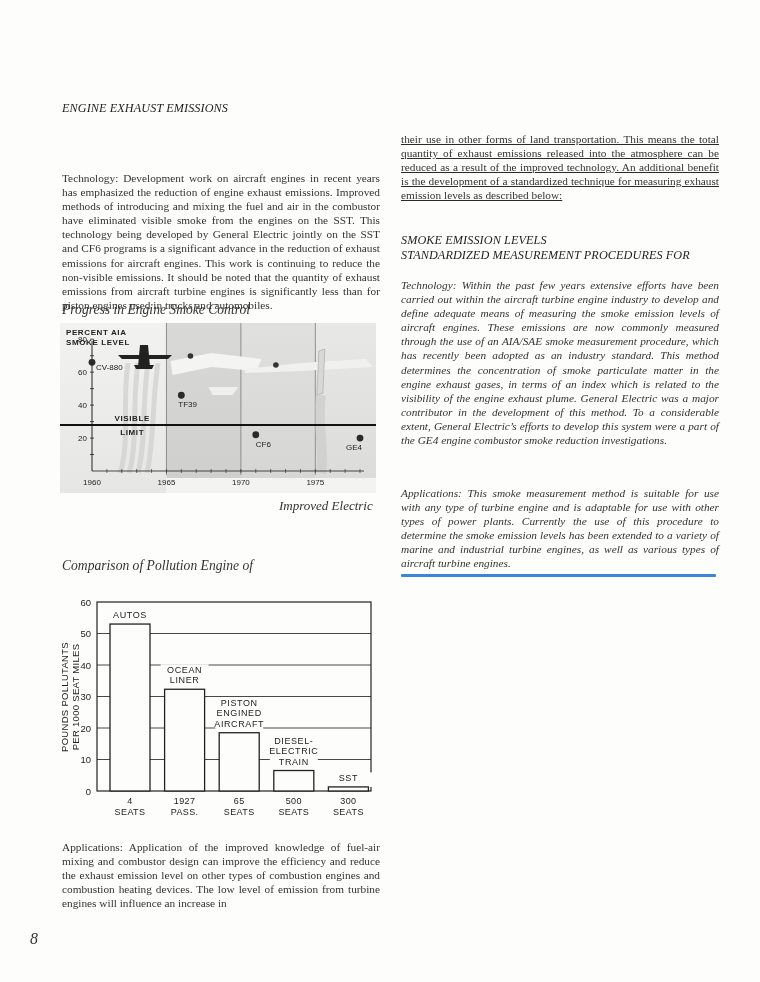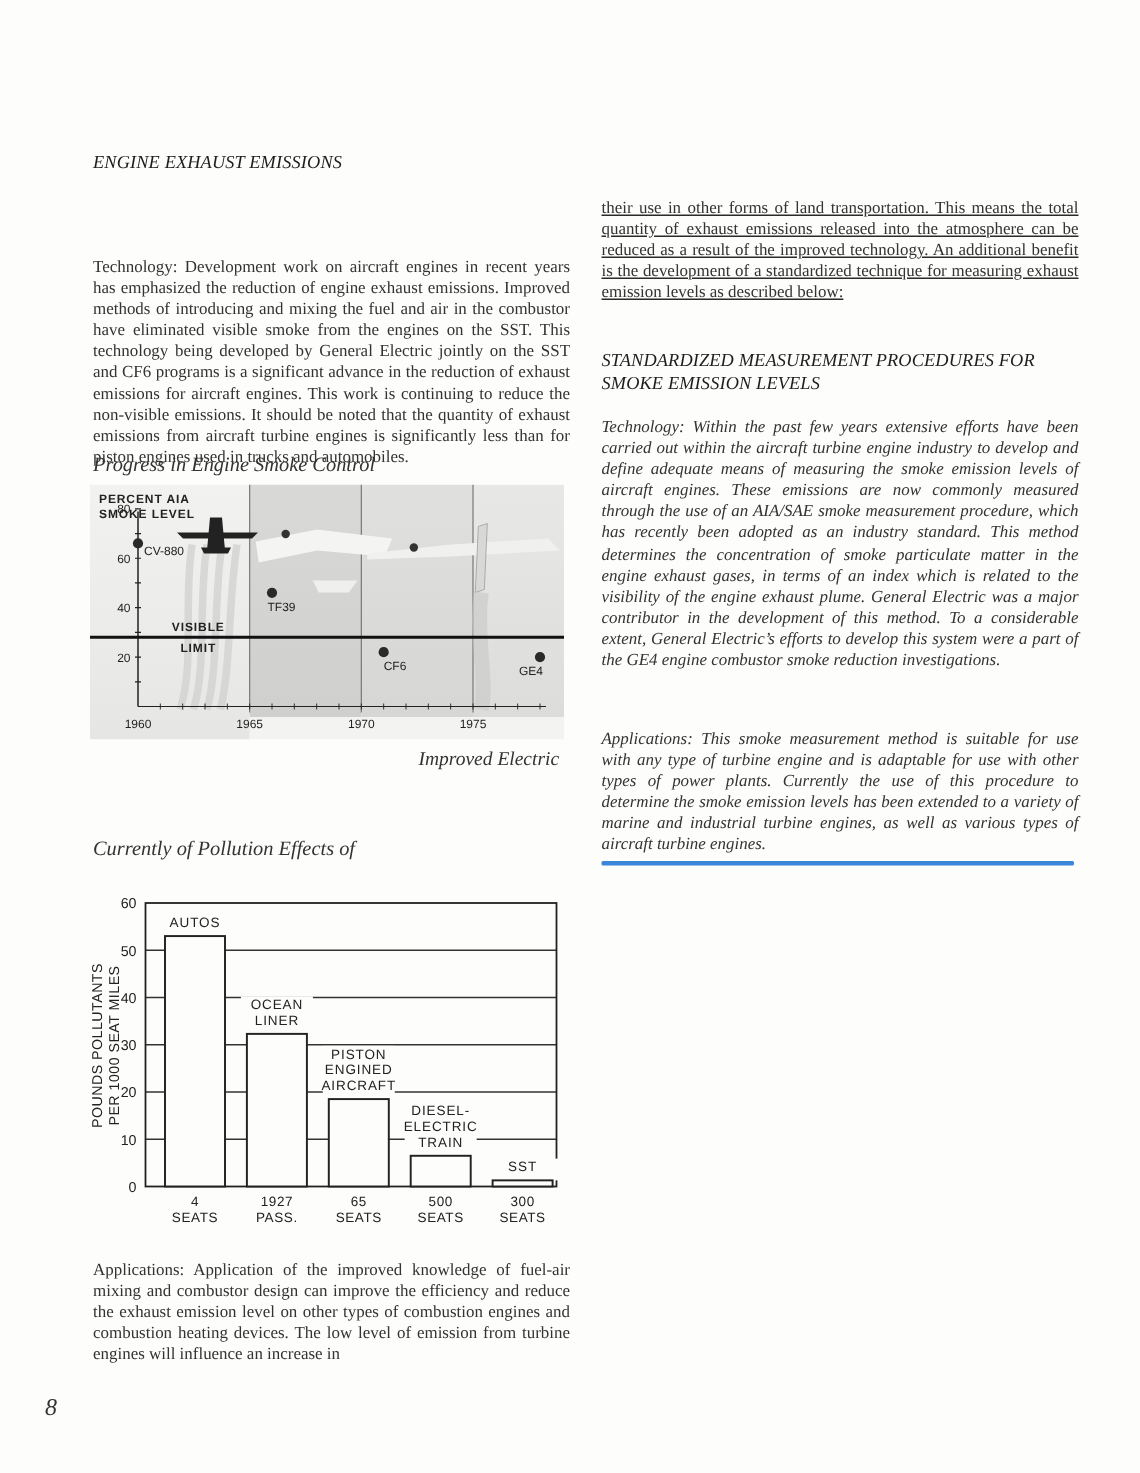--- a/index.html
+++ b/index.html
@@ -128,21 +128,21 @@
       <circle cx="195.7777777777778" cy="111.76470588235293" r="3.4" fill="#2a2a2a"></circle>
       <text x="195.7777777777778" y="123.76470588235293" font-size="8" fill="#222" text-anchor="start">CF6</text>
       <circle cx="300" cy="115.05882352941177" r="3.4" fill="#2a2a2a"></circle>
       <text x="294" y="127.05882352941177" font-size="8" fill="#222" text-anchor="middle">GE4</text>
     </g>
 </svg>
 
 <div class="credit" style="left:279px;top:498px;">Improved Electric</div>
 
 <div class="caption" style="left:62px;top:557px;">
-  <div>Currently of Pollution Effects of</div>
+  <div>Comparison of Pollution Engine of</div>
 </div>
 
 <svg id="bar-chart" viewBox="0 0 330 230">
   <g id="bar-grid">
       <line x1="42" y1="167.5" x2="316" y2="167.5" stroke="#333" stroke-width="0.9"></line>
       <line x1="42" y1="136" x2="316" y2="136" stroke="#333" stroke-width="0.9"></line>
       <line x1="42" y1="104.5" x2="316" y2="104.5" stroke="#333" stroke-width="0.9"></line>
       <line x1="42" y1="73" x2="316" y2="73" stroke="#333" stroke-width="0.9"></line>
       <line x1="42" y1="41.5" x2="316" y2="41.5" stroke="#333" stroke-width="0.9"></line>
     </g>
@@ -195,22 +195,22 @@
 <div class="col" style="left:62px;top:840px;">
   <p class="para">Applications: Application of the improved knowledge of fuel-air mixing and combustor design can improve the efficiency and reduce the exhaust emission level on other types of com­bustion engines and combustion heating devices. The low level of emission from turbine engines will influence an increase in</p>
 </div>
 
 <div class="page-number">8</div>
 
 <div class="col" style="left:401px;top:132px;text-decoration:underline;">
   <p class="para">their use in other forms of land transportation. This means the total quantity of exhaust emissions released into the atmos­phere can be reduced as a result of the improved technology. An additional benefit is the development of a standardized technique for measuring exhaust emission levels as described below:</p>
 </div>
 <div style="position:absolute;left:401px;top:233px;">
+  <div class="heading">SMOKE EMISSION LEVELS</div>
   <div class="heading">STANDARDIZED MEASUREMENT PROCEDURES FOR</div>
-  <div class="heading">SMOKE EMISSION LEVELS</div>
 </div>
 <div class="col" style="left:401px;top:278px;font-style:italic;">
   <p class="para">Technology: Within the past few years extensive efforts have been carried out within the aircraft turbine engine industry to develop and define adequate means of measuring the smoke emission levels of aircraft engines. These emissions are now commonly measured through the use of an AIA/SAE smoke measurement procedure, which has recently been adopted as an industry standard. This method determines the concentra­tion of smoke particulate matter in the engine exhaust gases, in terms of an index which is related to the visibility of the engine exhaust plume. General Electric was a major con­tributor in the development of this method. To a considerable extent, General Electric’s efforts to develop this system were a part of the GE4 engine combustor smoke reduction investiga­tions.</p>
 </div>
 <div class="col" style="left:401px;top:486px;font-style:italic;">
   <p class="para">Applications: This smoke measurement method is suitable for use with any type of turbine engine and is adaptable for use with other types of power plants. Currently the use of this procedure to determine the smoke emission levels has been extended to a variety of marine and industrial turbine engines, as well as various types of aircraft turbine engines.</p>
 </div>
 <div class="rule" id="blue-rule" style="left: 401px; top: 574px; width: 315px; background: rgb(58, 134, 217);"></div>
 
 </body></html>

